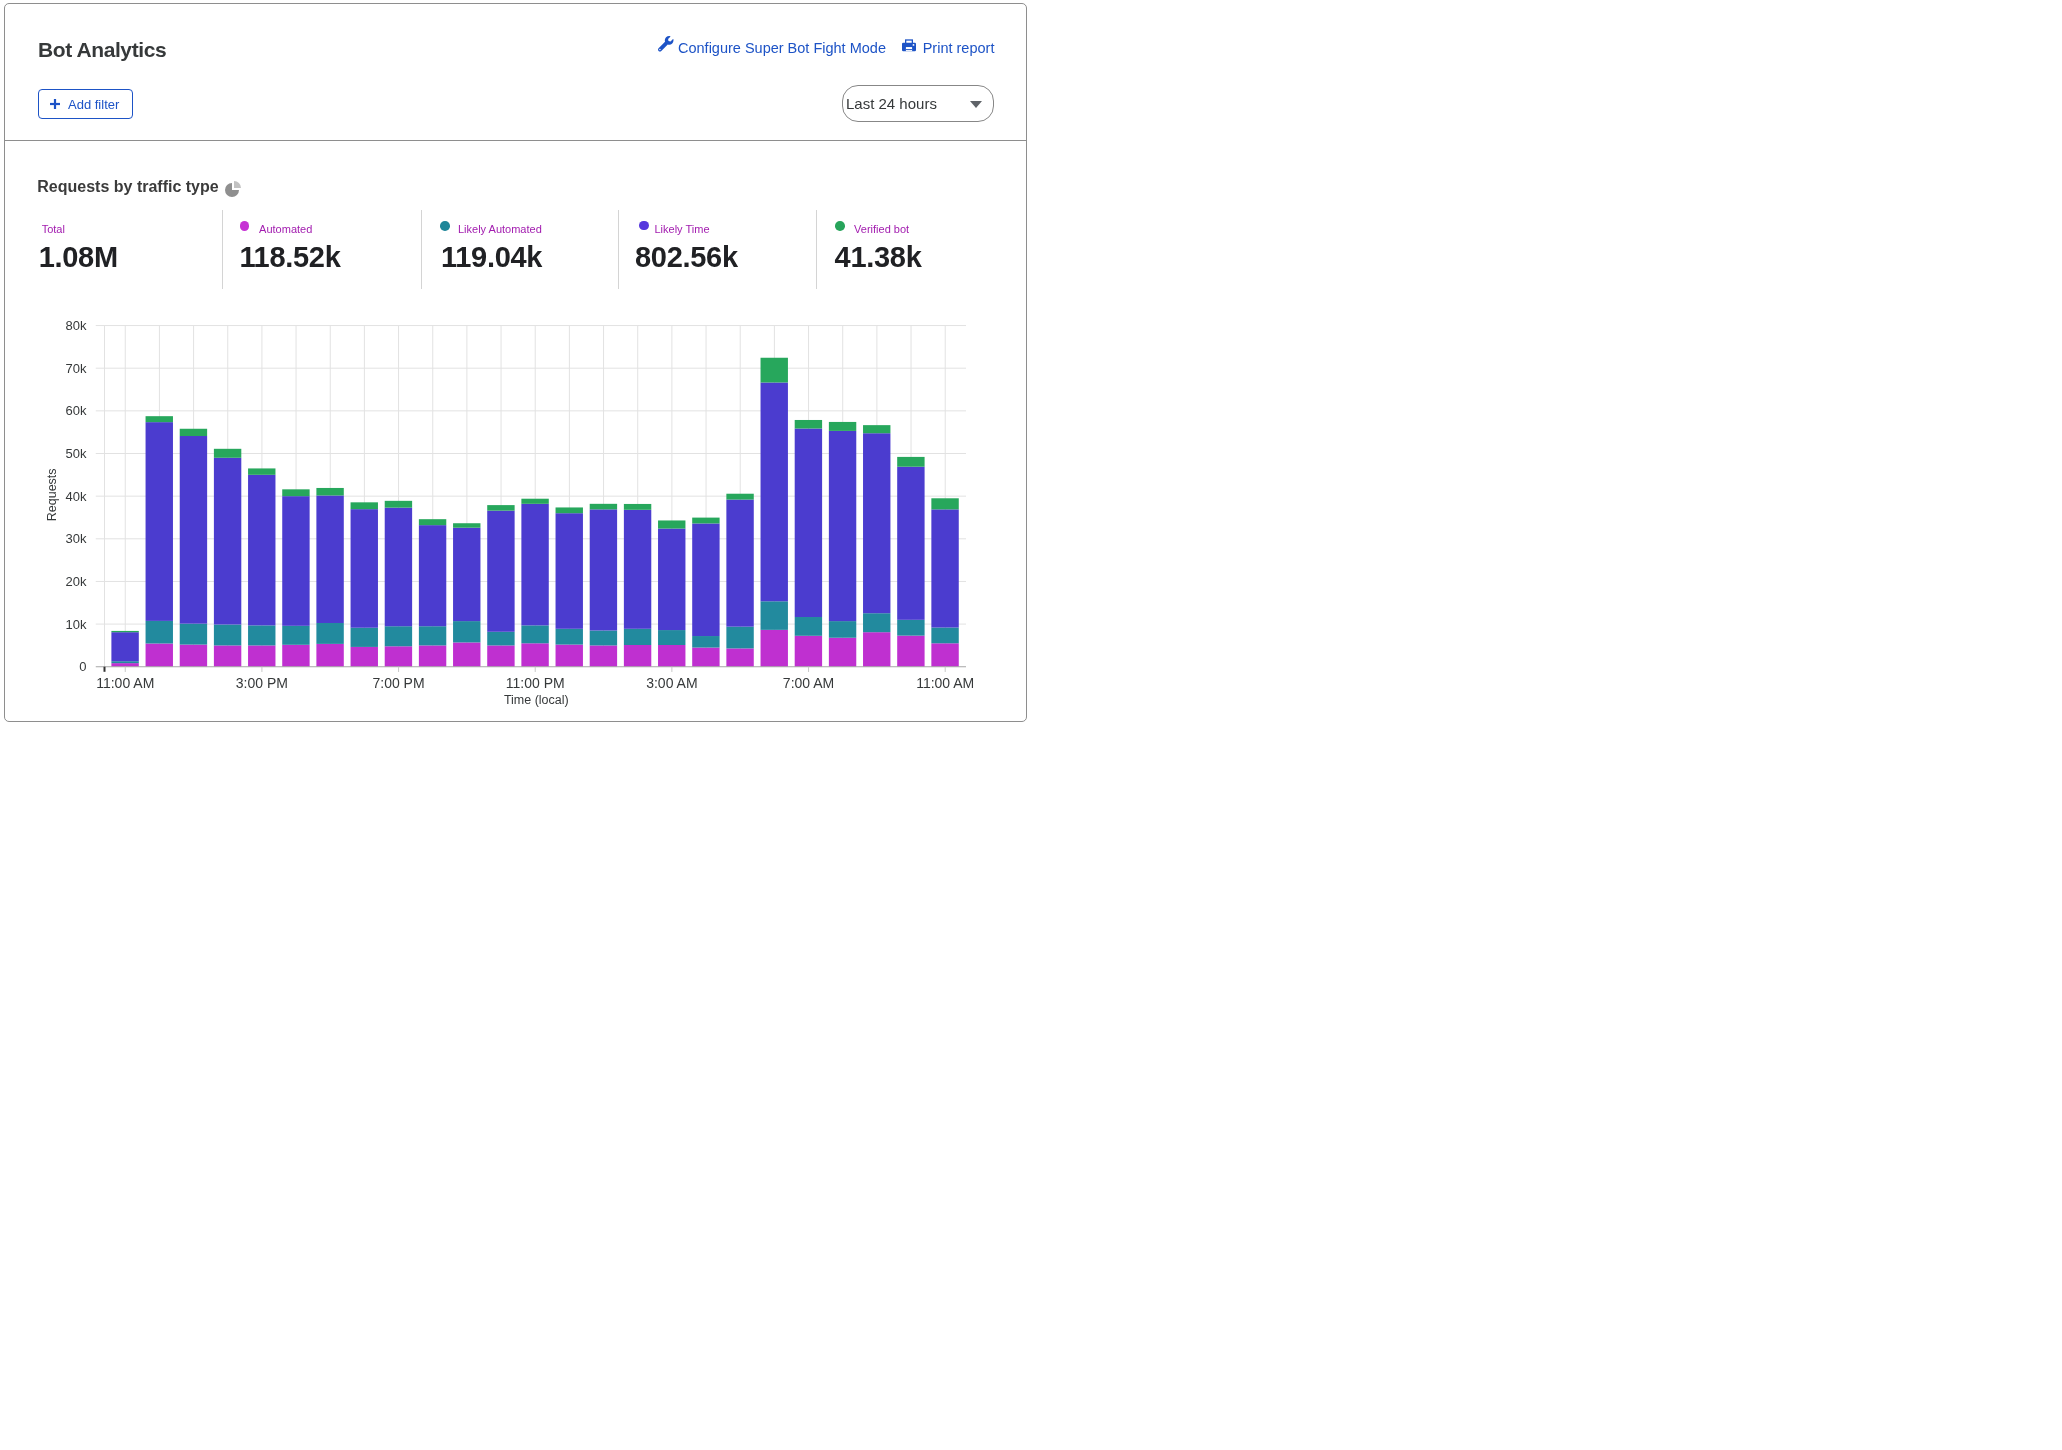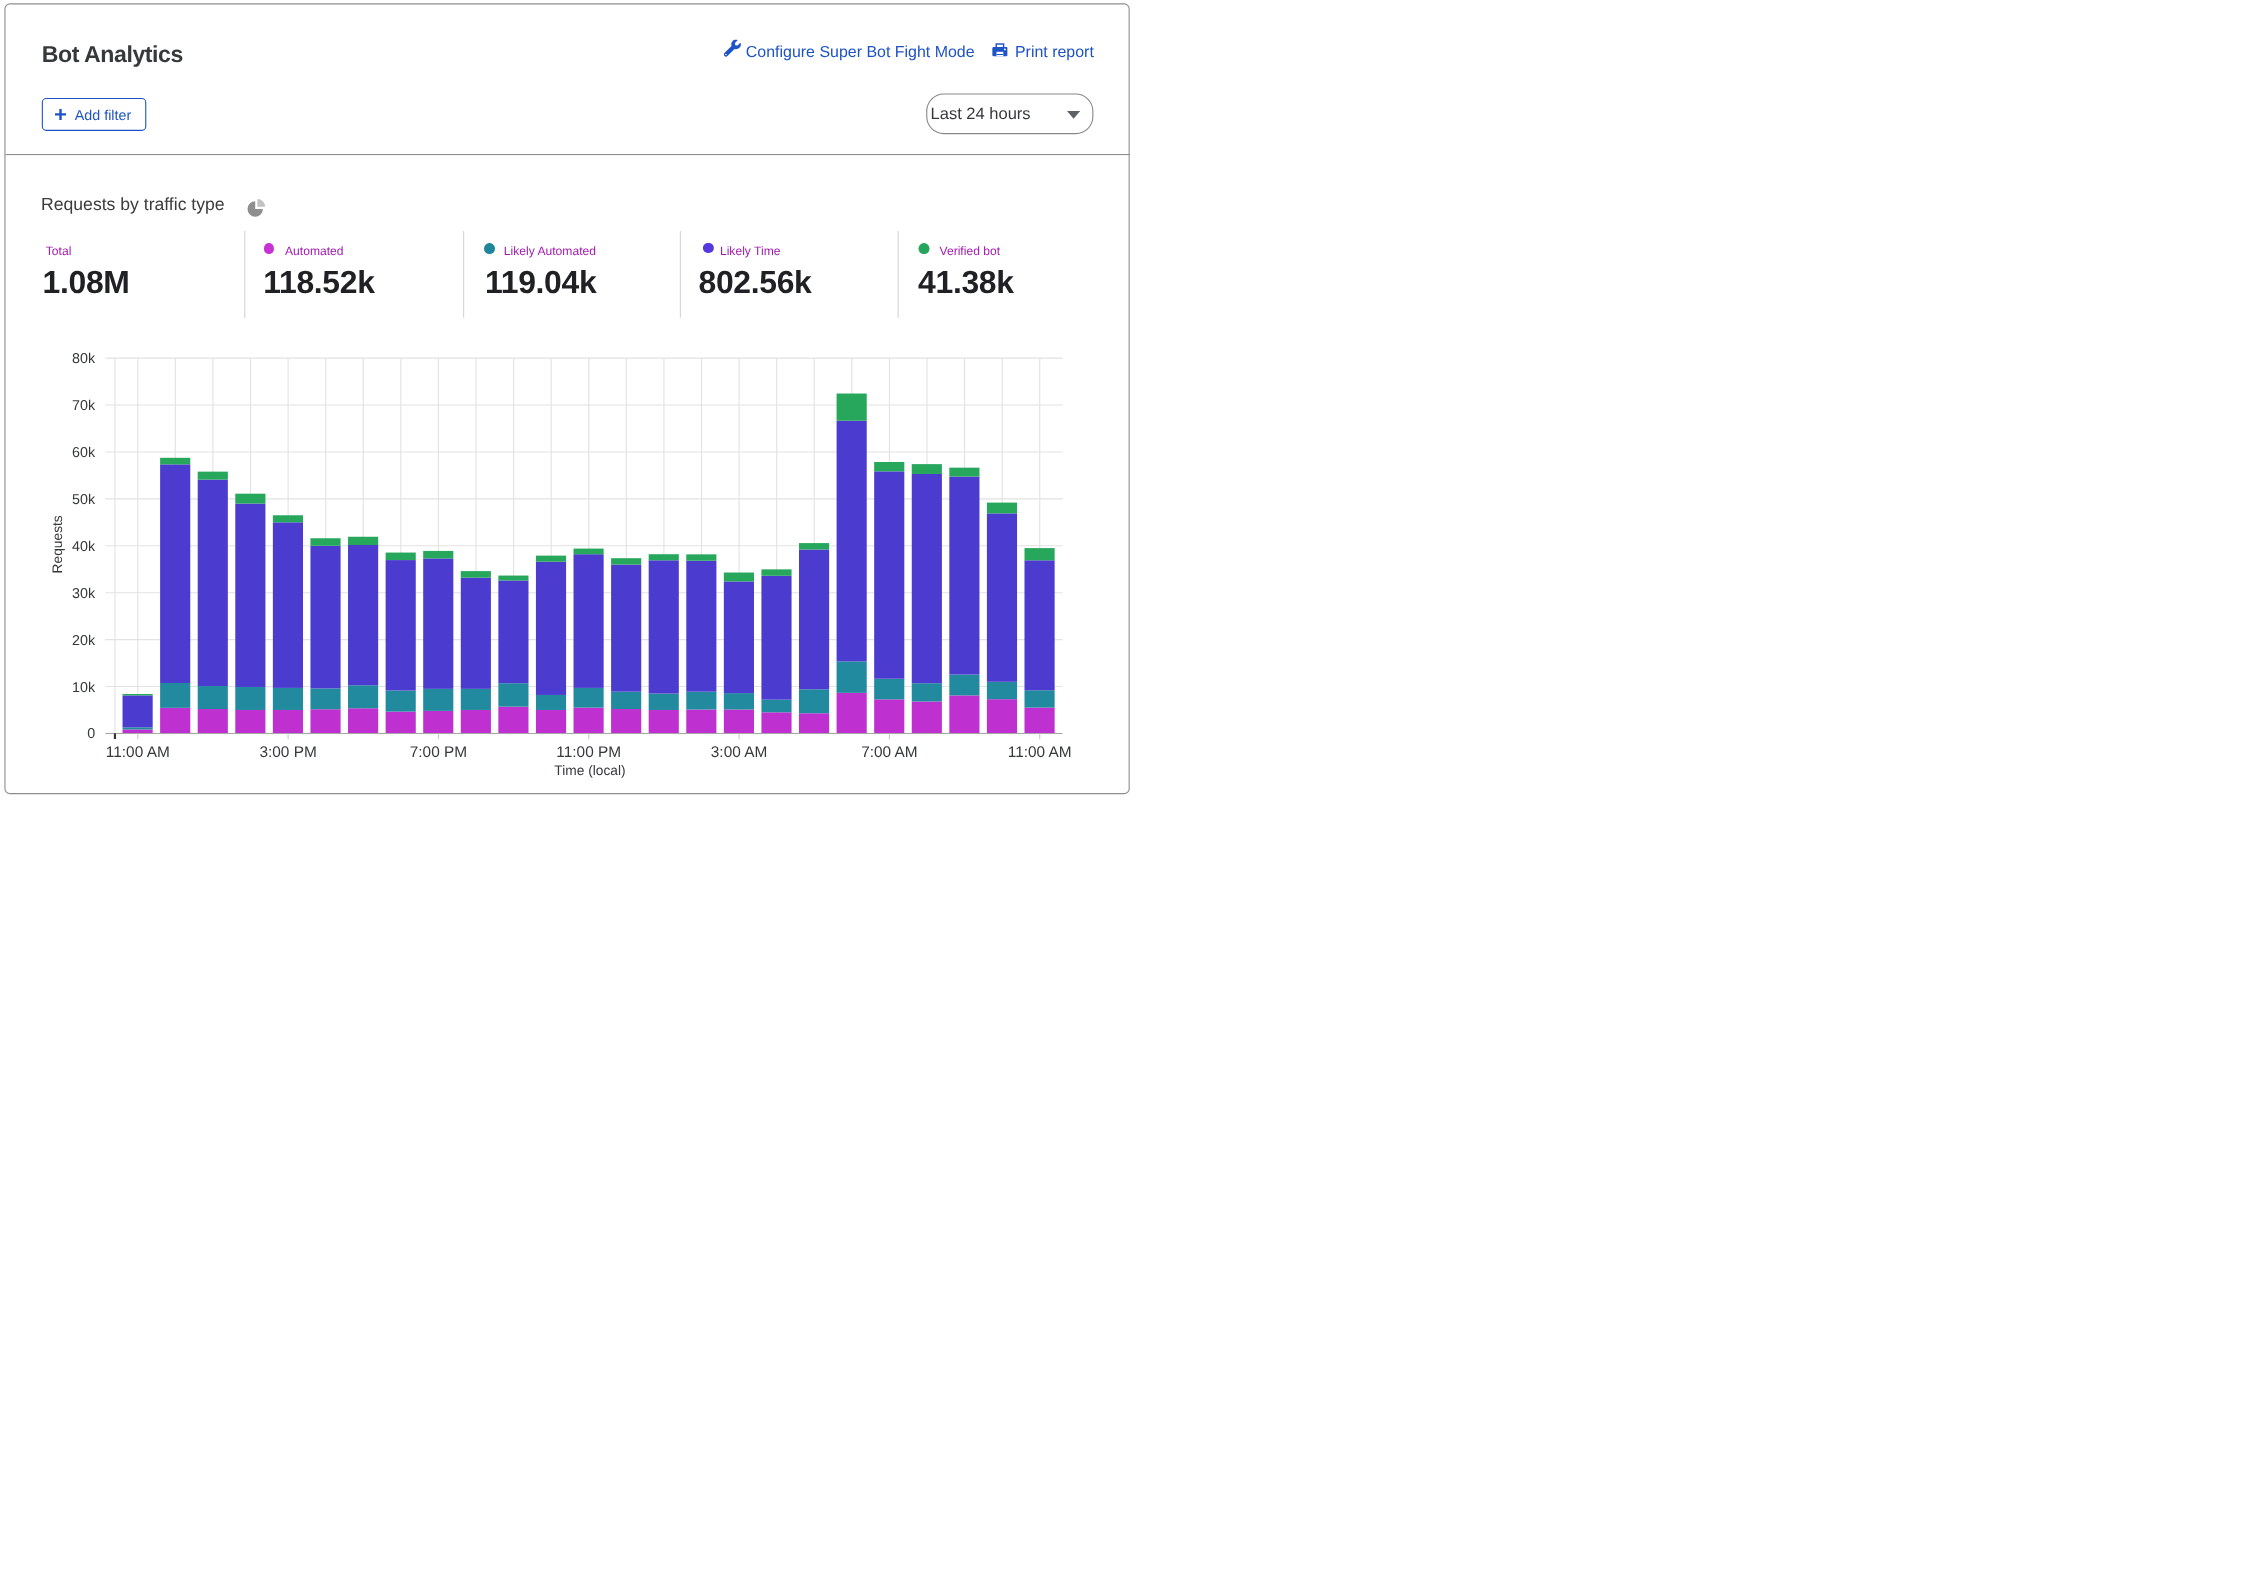--- a/index.html
+++ b/index.html
@@ -34,21 +34,21 @@
       <line x1="1" y1="6" x2="11" y2="6" stroke="#1d53c6" stroke-width="2.2"></line>
     </svg>
     <span style="font-size:13px;color:#1d53c6;line-height:1">Add filter</span>
 </div>
 
 <div style="position:absolute;left:842px;top:85.3px;width:152.2px;height:36.3px;border:1px solid #878787;border-radius:16px;display:flex;align-items:center;padding-left:3px">
 <span style="font-size:15px;color:#36393a;line-height:1">Last 24 hours</span>
 <div style="position:absolute;right:11.5px;top:14.6px;width:0;height:0;border-left:6.5px solid transparent;border-right:6.5px solid transparent;border-top:7px solid #5f6368"></div>
 </div>
 
-<div class="abs" style="left:37.3px;top:178.7px;font-size:16px;font-weight:normal;color:#3b3b3b">Requests by traffic type</div>
+<div class="abs" style="left:37.3px;top:178.7px;font-size:16px;font-weight:bold;color:#3b3b3b">Requests by traffic type</div>
 <svg style="position:absolute;left:224px;top:181.3px" width="17" height="17" viewBox="0 0 17 17">
     <path d="M8 9 L8 2 A7 7 0 1 0 15 9 Z" fill="#8f8f8f"></path>
     <path d="M10 7 L10 0 A7 7 0 0 1 17 7 Z" fill="#c2c2c2"></path>
   </svg>
 
 <div style="position:absolute;left:221.6px;top:210px;width:1px;height:78.6px;background:#d4d4d4"></div>
 <div style="position:absolute;left:421.0px;top:210px;width:1px;height:78.6px;background:#d4d4d4"></div>
 <div style="position:absolute;left:618.45px;top:210px;width:1px;height:78.6px;background:#d4d4d4"></div>
 <div style="position:absolute;left:816.25px;top:210px;width:1px;height:78.6px;background:#d4d4d4"></div>
 <div class="slab" style="left:41.65px">Total</div>

